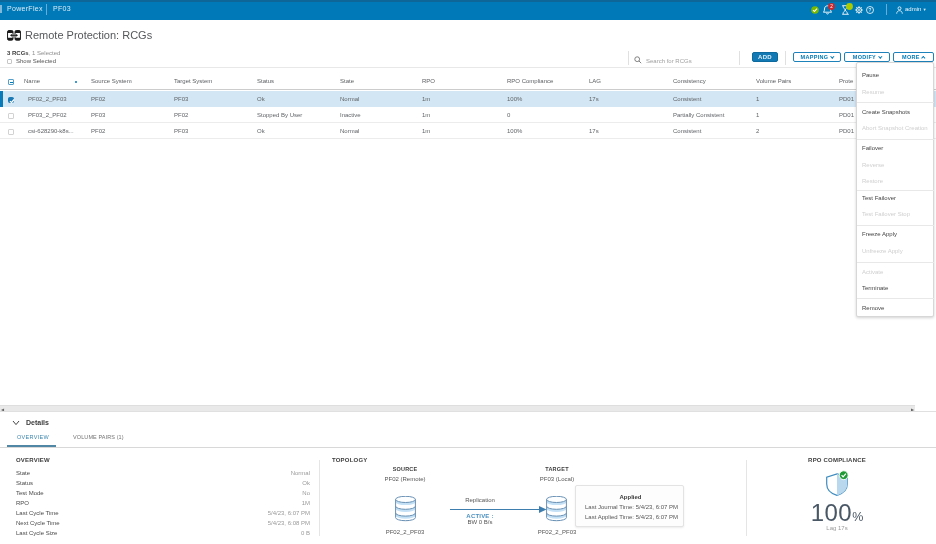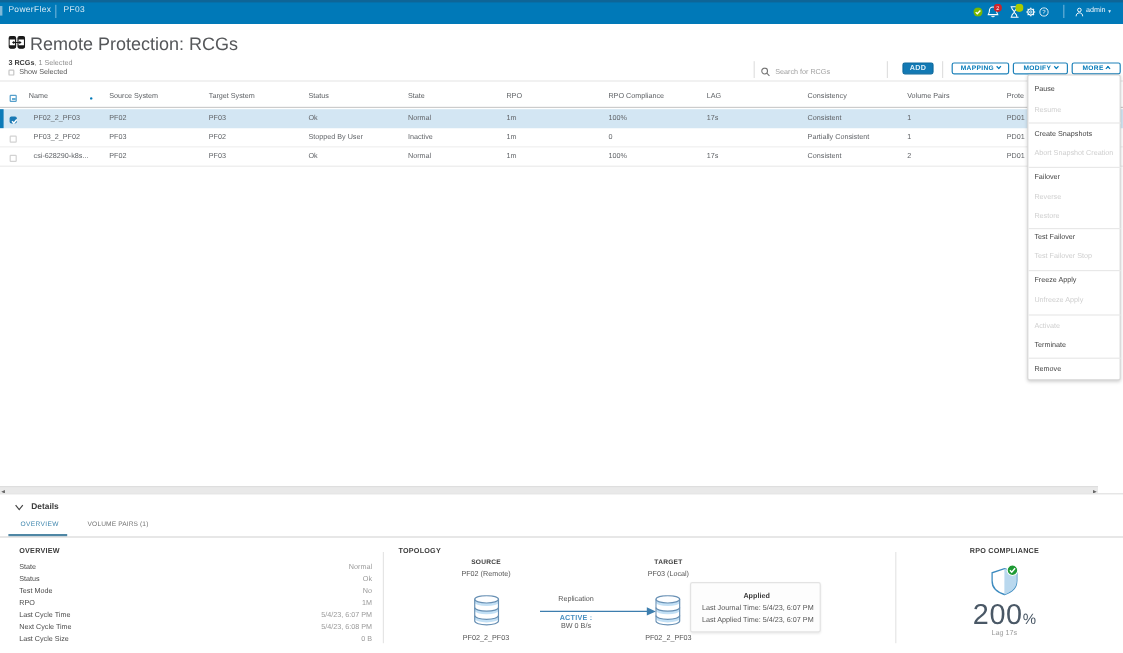--- a/index.html
+++ b/index.html
@@ -8,21 +8,21 @@
 #app { position:relative; width:936px; height:544px; background:#fff; }
 .abs { position:absolute; }
 
 .topbar { position:absolute; left:0; top:0; width:936px; height:20px; background:#0079b8; }
 .topbar .darkstrip { position:absolute; left:0; top:0; width:936px; height:2px; background:#0e6597; }
 .brand { position:absolute; left:7px; top:5px; color:#d9ecf7; font-size:7px; letter-spacing:0.3px; }
 .bardiv { position:absolute; left:46px; top:4px; width:1px; height:11px; background:#66aed6; }
 .sys { position:absolute; left:53px; top:5px; color:#d9ecf7; font-size:7px; letter-spacing:0.3px; }
 
 .titleicon { position:absolute; left:7px; top:30px; }
-.title { position:absolute; left:25px; top:29px; font-size:15px; color:#55575a; }
+.title { position:absolute; left:25px; top:29px; font-size:11px; color:#55575a; }
 .counts { position:absolute; left:7px; top:49.8px; font-size:6px; color:#8f8f8f; }
 .counts b { color:#3c3c3c; font-weight:bold; }
 .showsel { position:absolute; left:7px; top:58px; font-size:6px; color:#565656; }
 .cb { display:inline-block; width:5px; height:5px; border:1px solid #c6c6c6; border-radius:1px; background:#fff; vertical-align:-1px; margin-right:4px; }
 
 .tooldiv { position:absolute; top:51px; width:1px; height:14px; background:#e0e0e0; }
 .searchph { position:absolute; left:646px; top:57.8px; font-size:6px; color:#a0a0a0; }
 .btn { position:absolute; top:52px; height:10px; border-radius:2px; font-size:5.5px; font-weight:bold;
   letter-spacing:0.3px; text-align:center; line-height:8.5px; color:#0079b8; border:1px solid #1e82ba; background:#fff; }
 .chev { display:inline-block; width:2.6px; height:2.6px; border-right:1px solid #0079b8; border-bottom:1px solid #0079b8; transform:rotate(45deg); vertical-align:1.2px; margin-left:2.5px; }
@@ -282,21 +282,21 @@
     <div class="vdiv" style="left:746px"></div>
 
     <div class="abs sechdr" style="left:766px; top:45px; width:142px; text-align:center;">RPO COMPLIANCE</div>
     <svg class="abs" style="left:826px; top:57px;" width="26" height="30" viewBox="0 0 26 30">
       <path d="M11 4.9 L21.3 8.3 V15 c0 5.3-3.7 9.3-10.3 11.4 C4.1 24.3 0.7 20.3 0.7 15 V8.3 Z" fill="#fff" stroke="#3e8cc0" stroke-width="1.2"></path>
       <path d="M11 4.9 L21.3 8.3 V15 c0 5.3-3.7 9.3-10.3 11.4 Z" fill="#b9d8ee" stroke="none"></path>
       <circle cx="17.7" cy="6.2" r="4.4" fill="#1f9a35" stroke="#fff" stroke-width="0.9"></circle>
       <path d="M15.6 6.2 L17.1 7.8 L19.9 4.6" fill="none" stroke="#fff" stroke-width="1.2"></path>
     </svg>
     <div class="abs" style="left:766px; top:87px; width:142px; text-align:center; color:#4a5866;">
-      <span style="font-size:24px; letter-spacing:0.5px;">200</span><span style="font-size:12.5px;">%</span>
+      <span style="font-size:24px; letter-spacing:0.5px;">100</span><span style="font-size:12.5px;">%</span>
     </div>
     <div class="abs" style="left:766px; top:112.5px; width:142px; text-align:center; font-size:6px; color:#9a9a9a;">Lag 17s</div>
   </div>
 
   <div class="menu">
     <div class="mi" style="top:8.6px;">Pause</div>
     <div class="mi dis" style="top:25.6px;">Resume</div>
     <div class="mdiv" style="top:39px;"></div>
     <div class="mi" style="top:45.6px;">Create Snapshots</div>
     <div class="mi dis" style="top:62.1px;">Abort Snapshot Creation</div>

